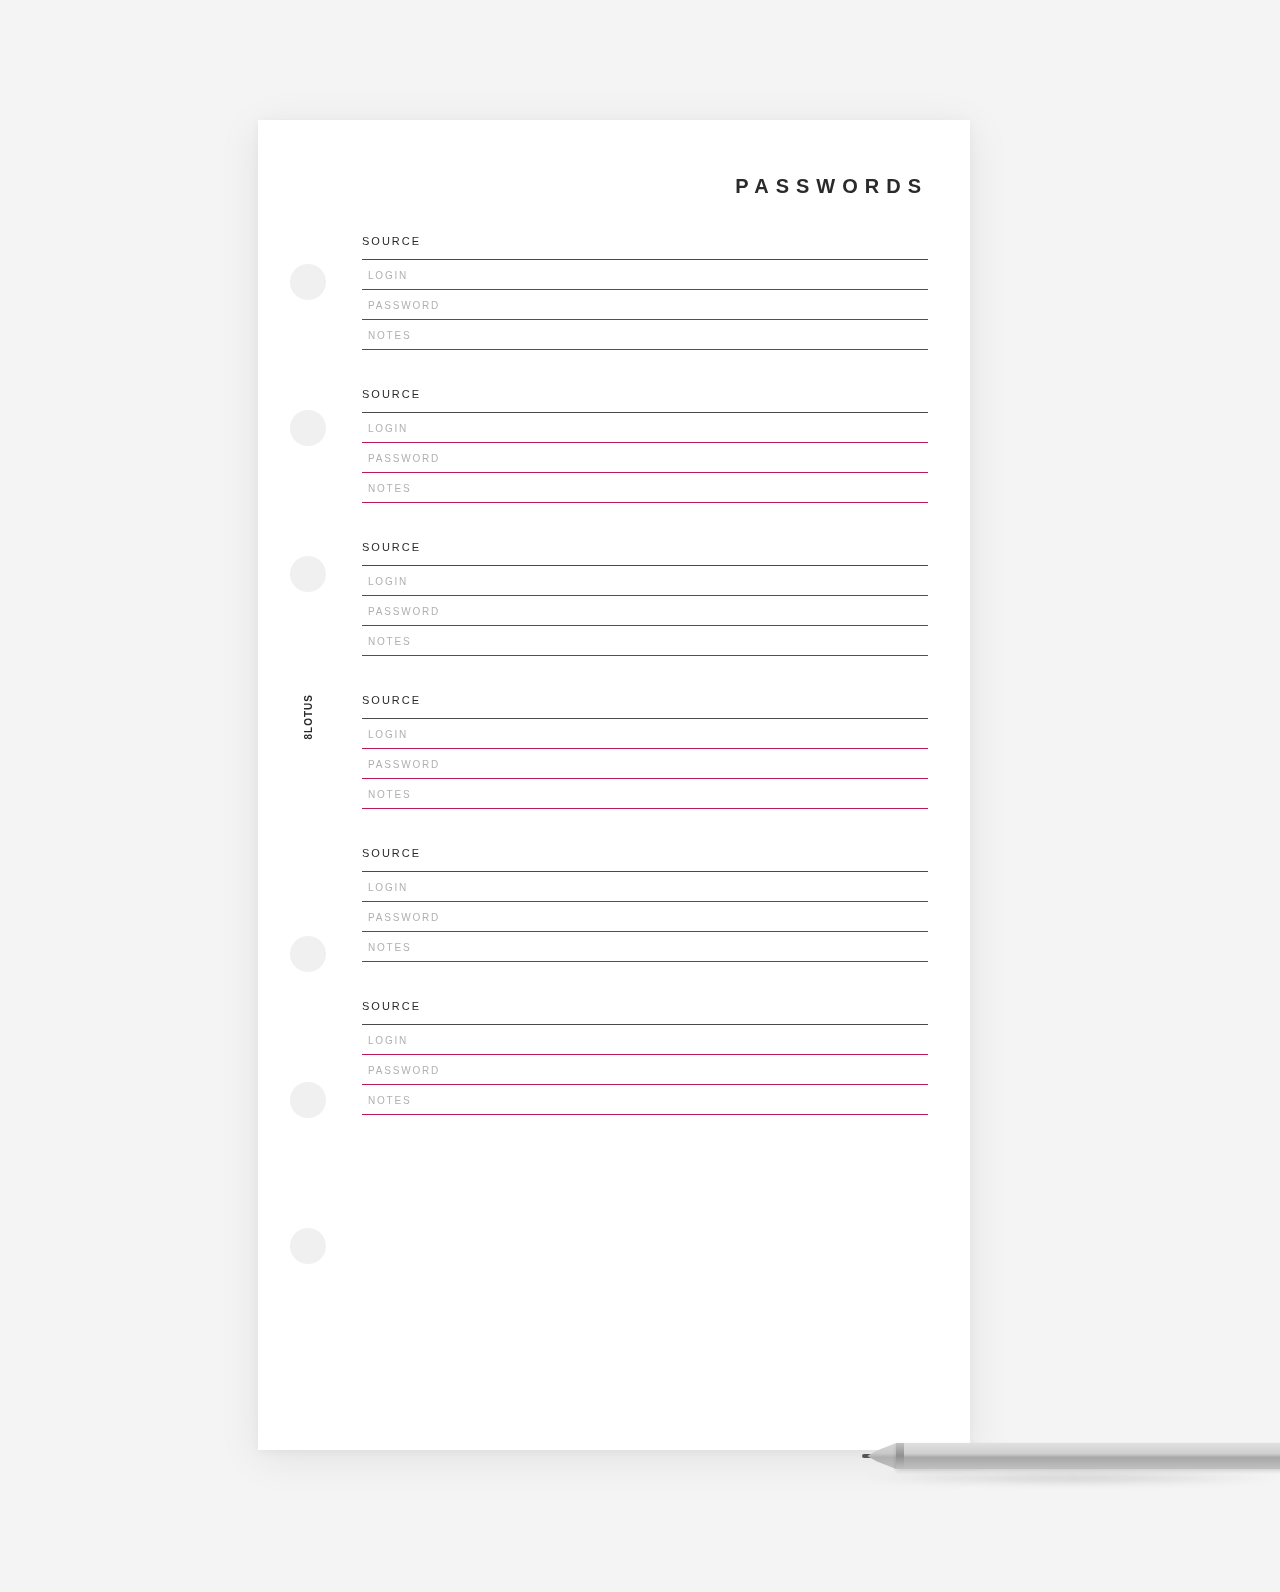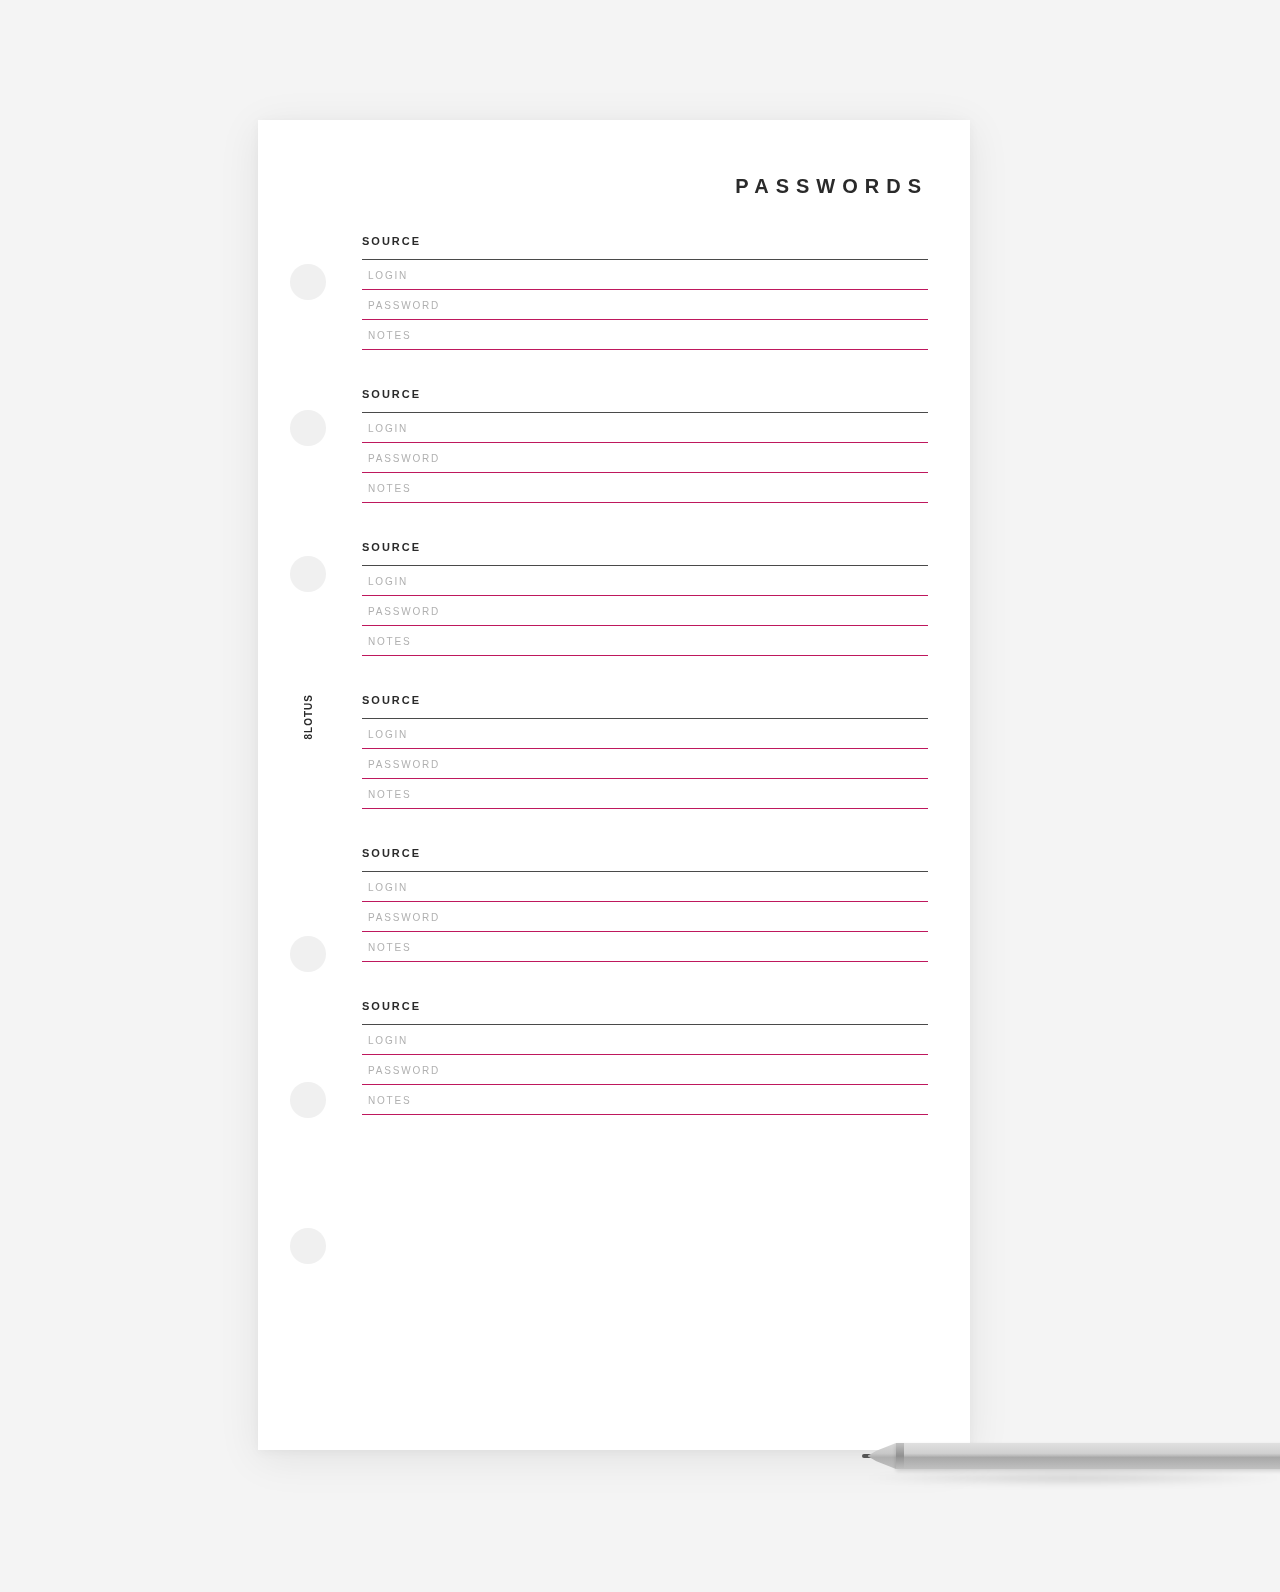--- a/index.html
+++ b/index.html
@@ -37,21 +37,21 @@
       position: absolute;
       top: 115px;
       left: 104px;
       right: 42px;
     }
     .entry {
       margin-bottom: 38px;
     }
     .source-label {
       font-size: 11px;
-      font-weight: 700;
+      font-weight: 400;
       letter-spacing: 2px;
       color: #2a2a2a;
       margin-bottom: 12px;
     }
     .source-line {
       border-bottom: 1.5px solid #4a4a4a;
       height: 0;
     }
     .field {
       border-bottom: 1px solid #be185d;

